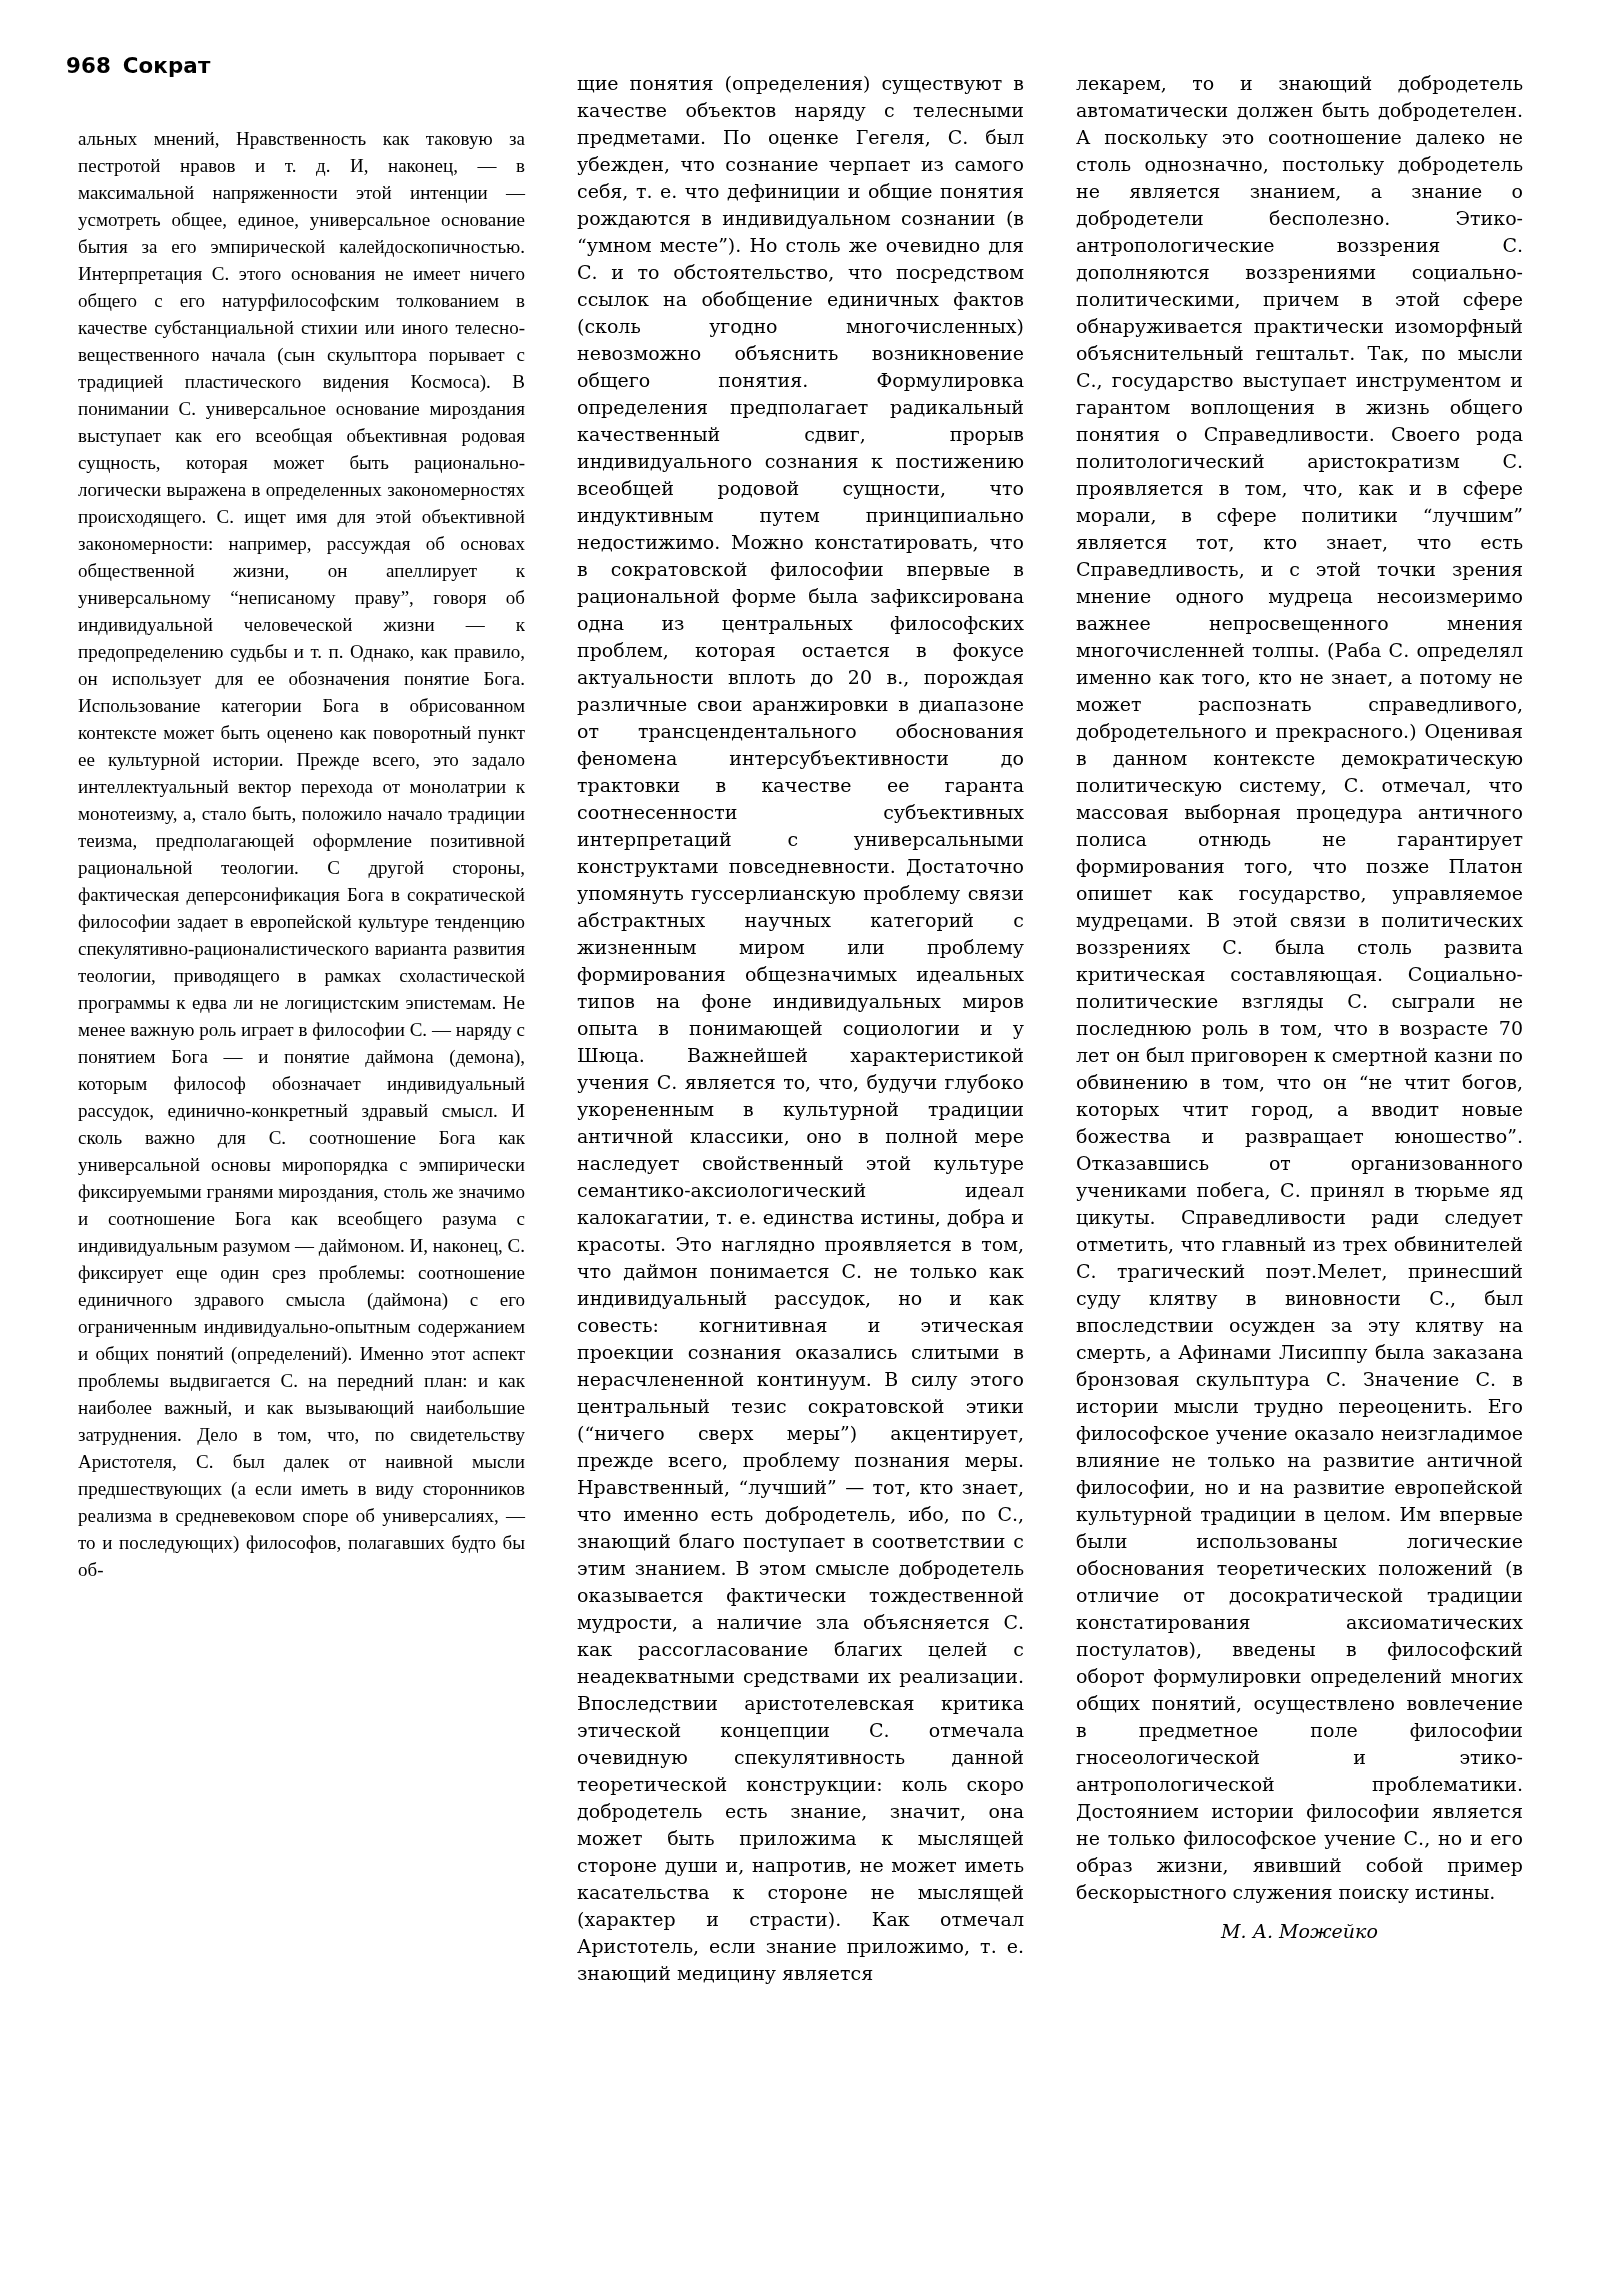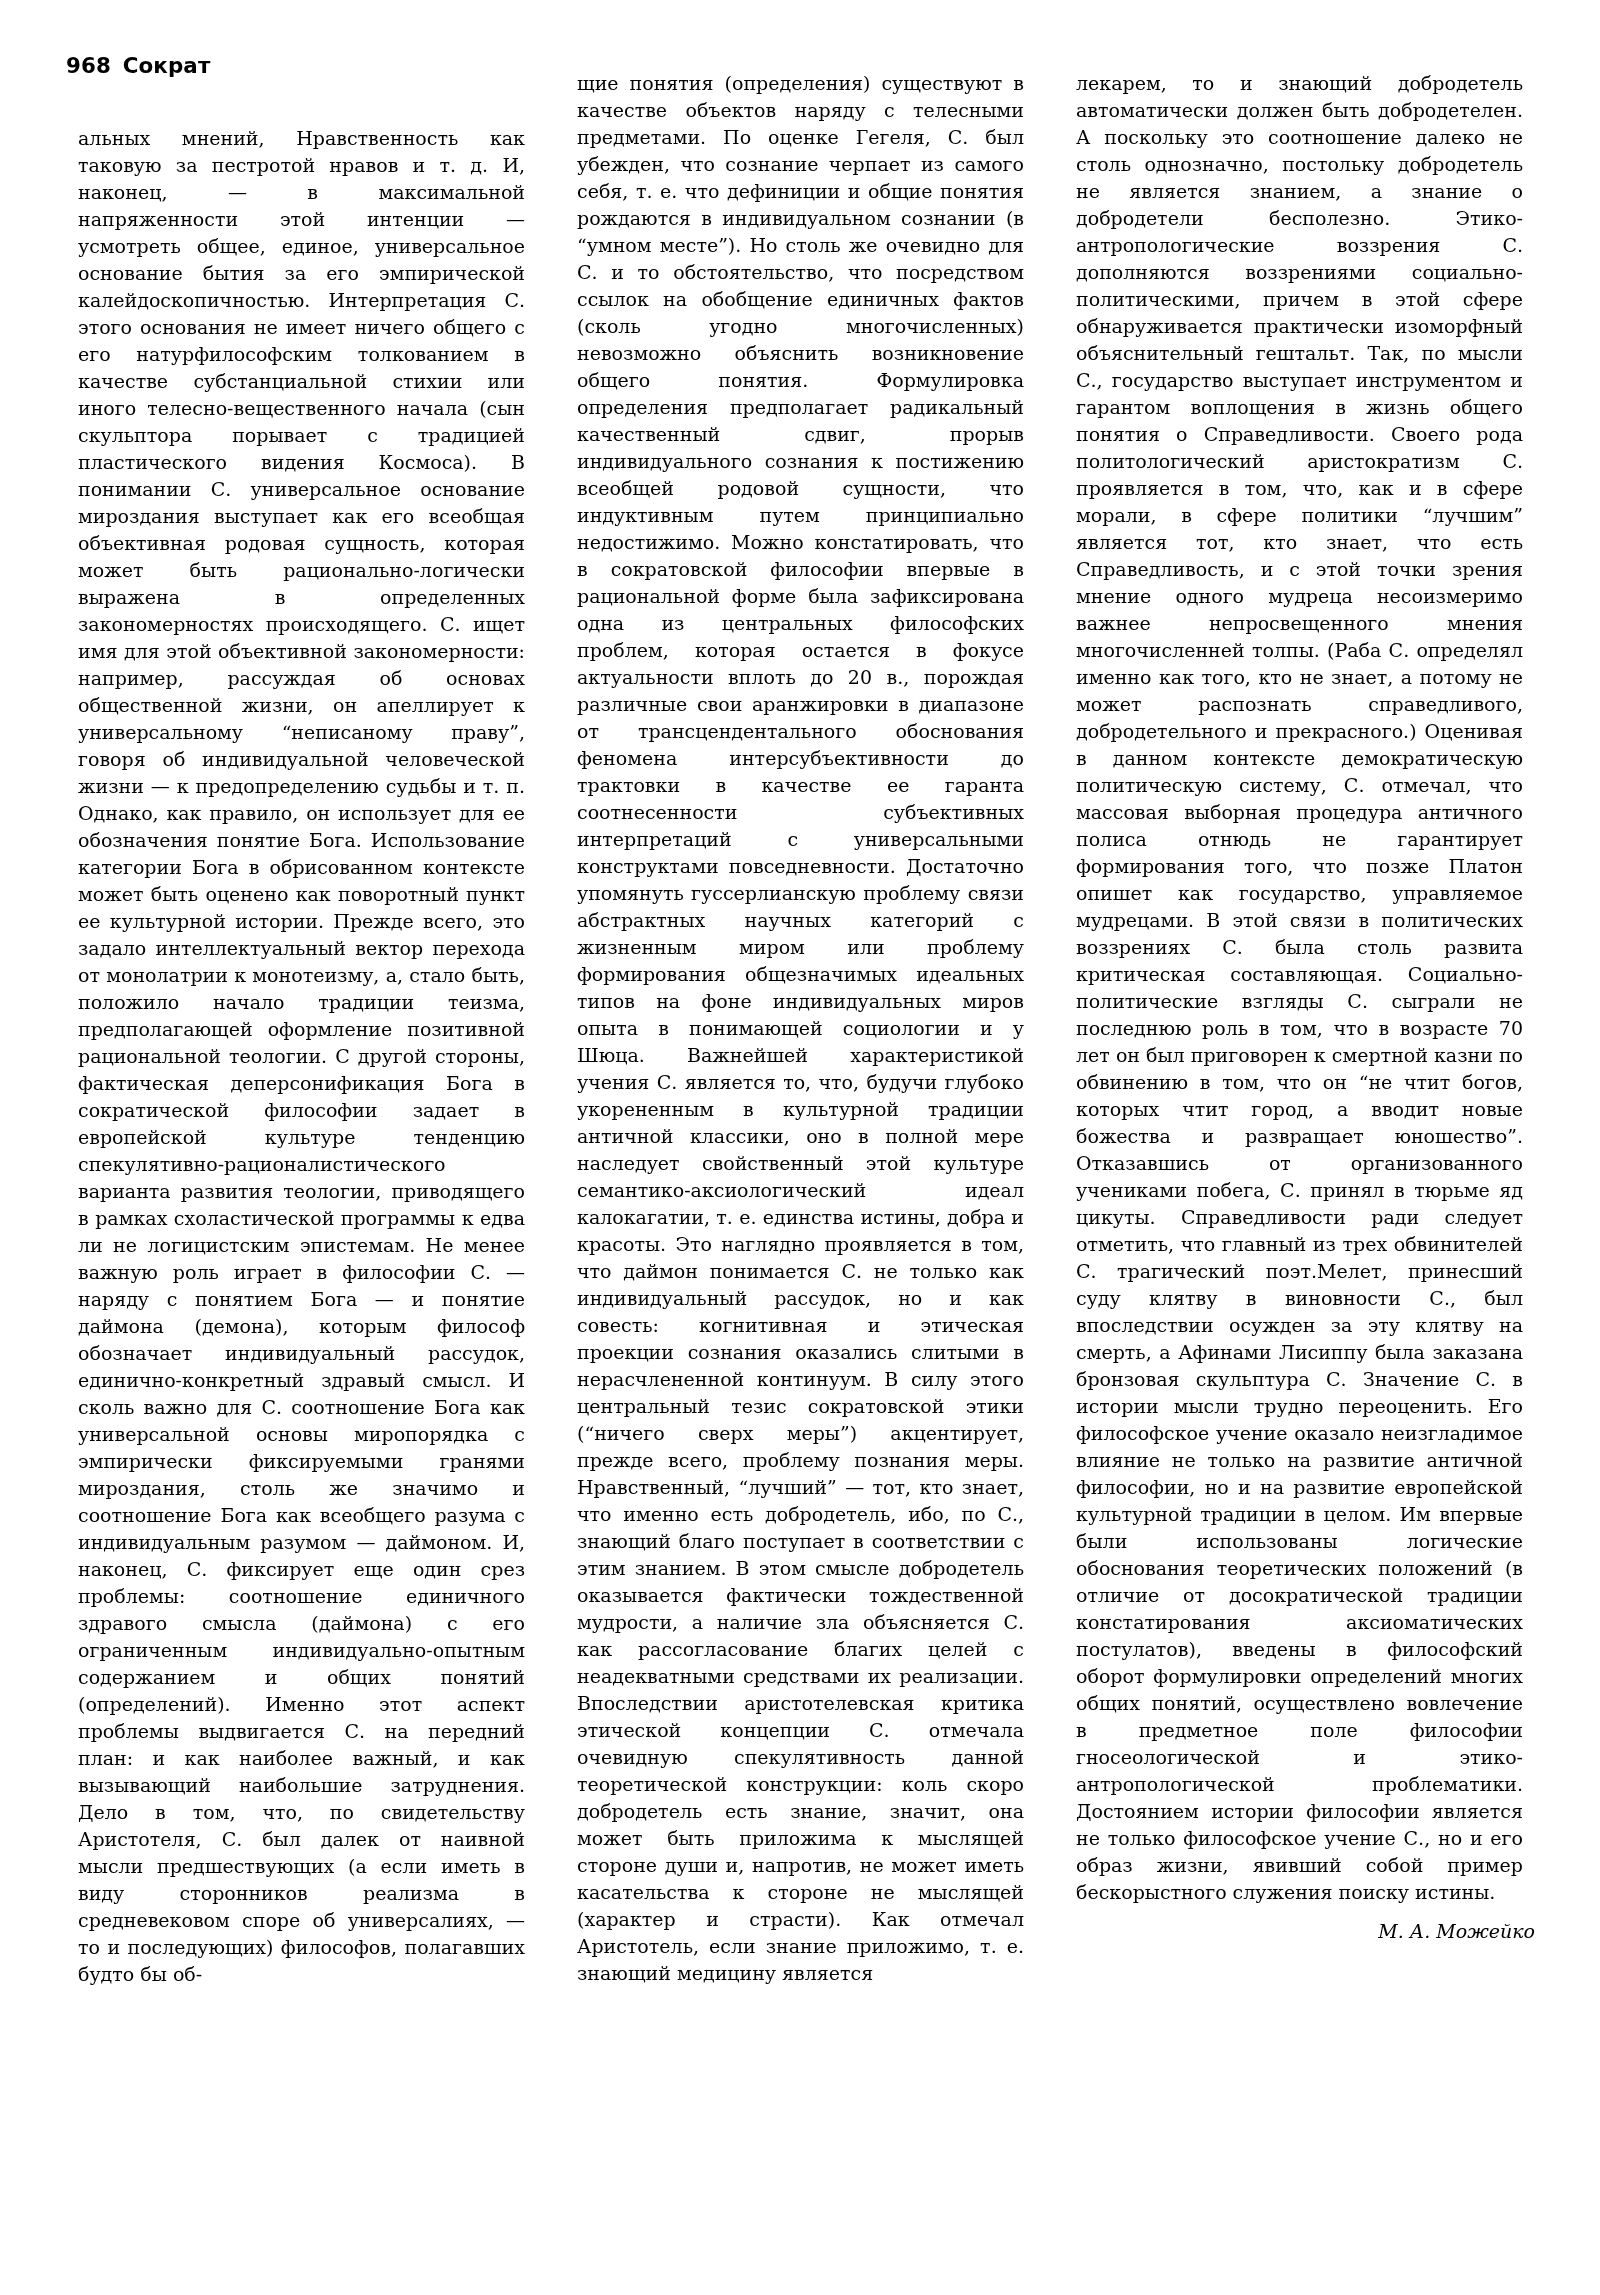--- a/index.html
+++ b/index.html
@@ -49,28 +49,29 @@
     width: 471px;
     font-family: "DejaVu Serif", serif;
     font-size: 19px;
     line-height: 27px;
     text-align: justify;
     text-justify: inter-word;
     hyphens: manual;
   }
   .col-1 {
     padding-top: 55px;
+    font-family: Liberation Serif, serif;
   }
   .col p {
     margin: 12px;
     text-indent: 0;
   }
   .sign {
     margin-top: 7.4px;
-    text-align: right;
+    text-align: center;
     font-style: italic;
     font-family: "DejaVu Serif", serif;
     font-size: 19px;
   }
 </style>
 </head>
 <body>
 
 <div class="page">
 

